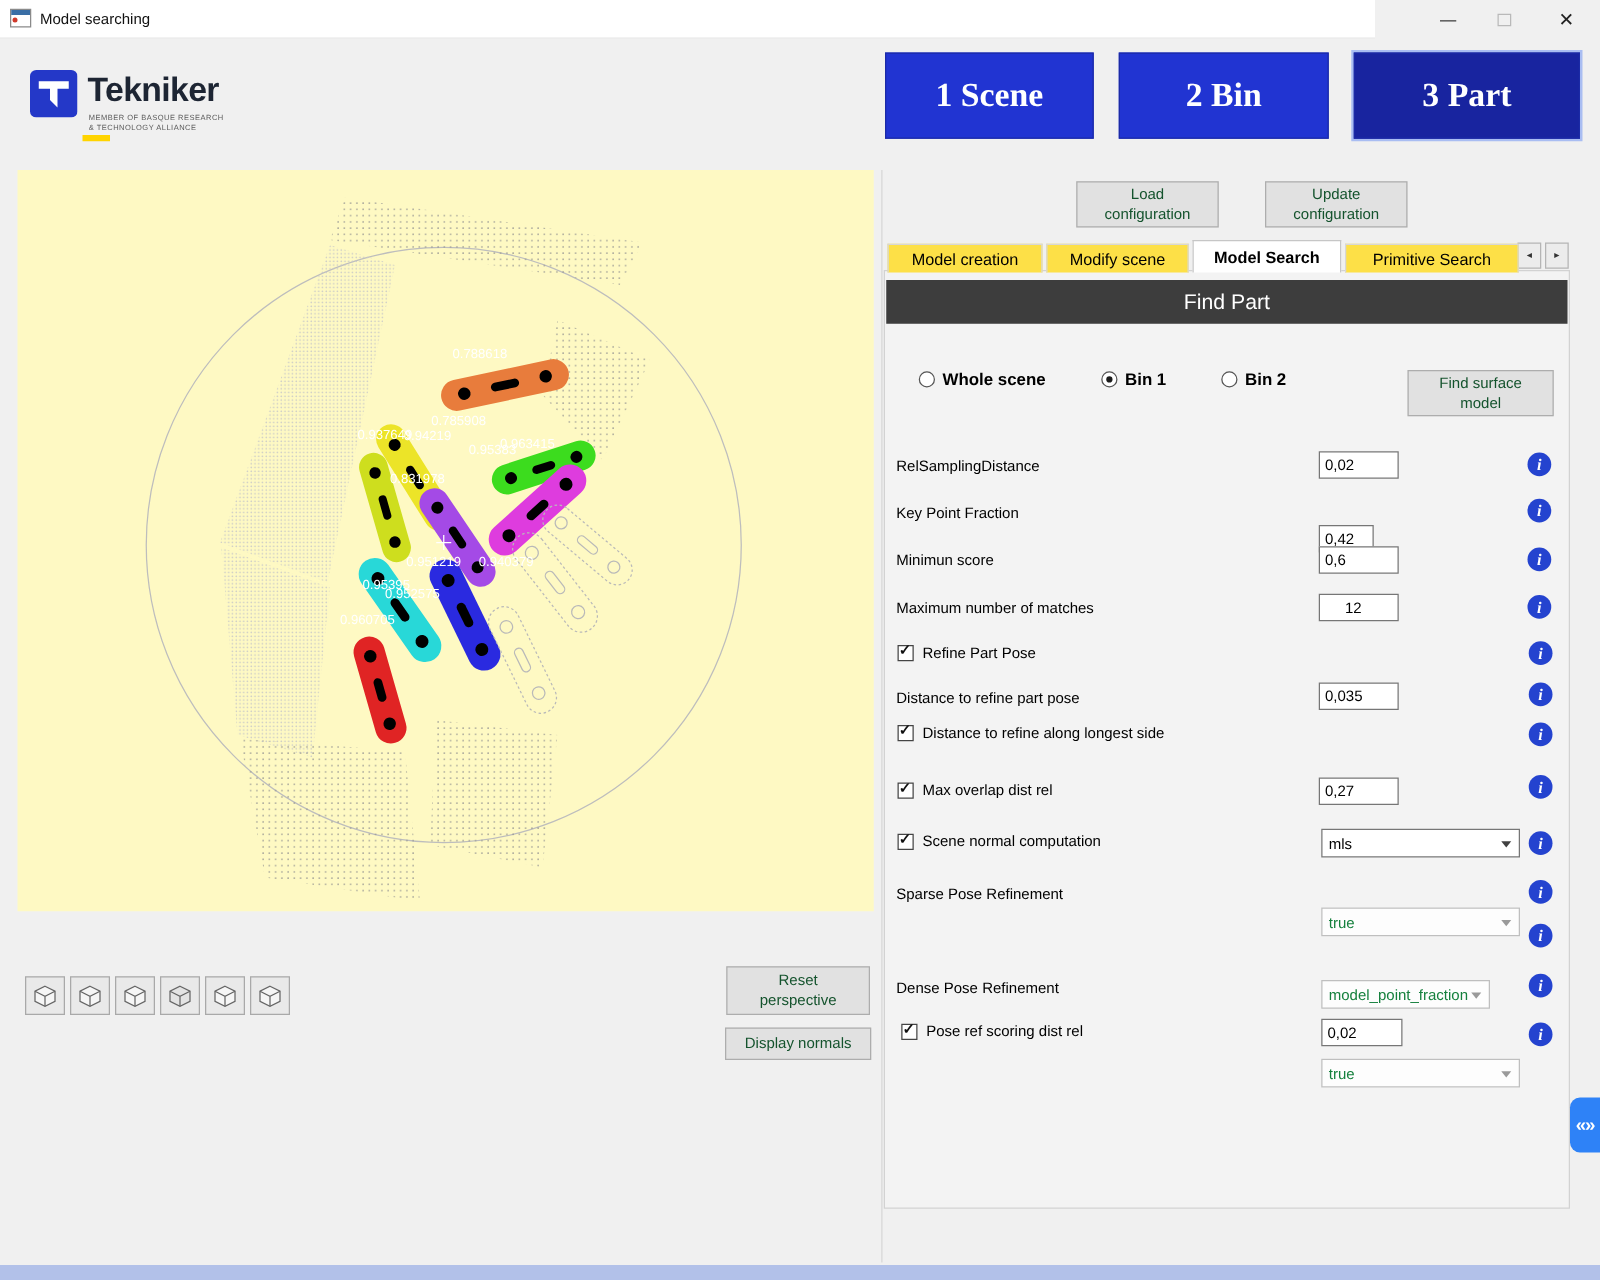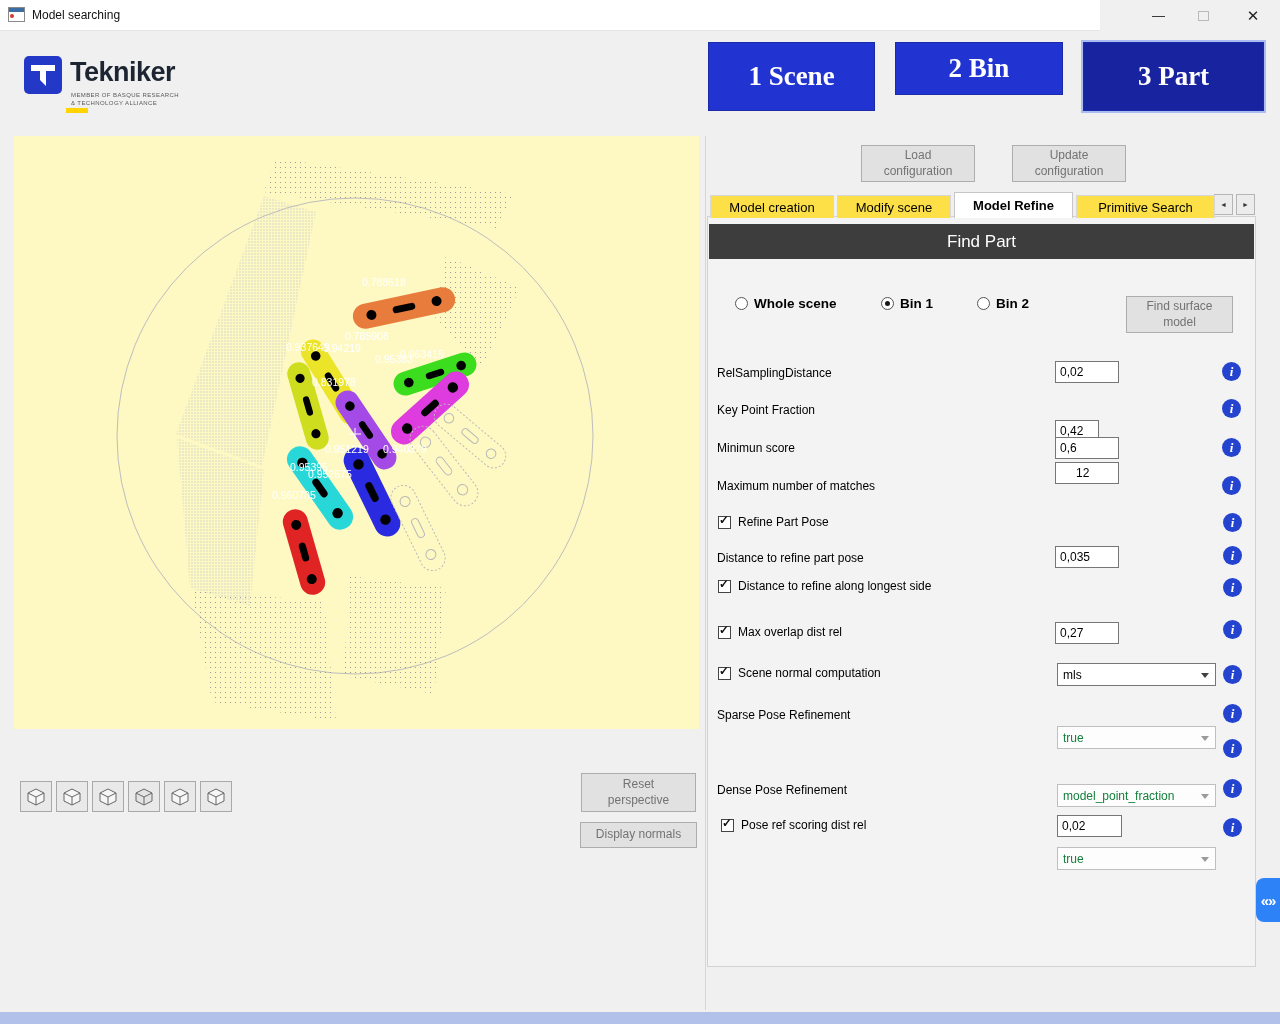--- a/index.html
+++ b/index.html
@@ -22,21 +22,21 @@
   .logo-sub{font-size:6px;color:#5a5a5a;letter-spacing:.4px}
 
   
   .step-btn{background:#2134d2;border:1px solid #1b2aa6;color:#fff;cursor:pointer;
     font-family:"Liberation Serif",serif;font-size:27px;font-weight:bold;
     display:flex;align-items:center;justify-content:center}
   .step-btn.active{background:#18249f;box-shadow:0 0 0 2px #a9bdf2}
 
   
   .btn{background:#e1e1e1;border:1px solid #adadad;font-family:"Liberation Sans",sans-serif;
-    font-size:12px;color:#737373;display:flex;align-items:center;justify-content:center;
+    font-size:12px;color:#14532d;display:flex;align-items:center;justify-content:center;
     text-align:center;line-height:1.3;padding:12px 12px;cursor:pointer}
 
   
   .viewport{background:#fef9c3}
   .score-label{fill:#fff;font-size:10.5px;font-family:"Liberation Sans",sans-serif}
 
   .cube-btn{width:32px;height:31px;background:#e9e9e9;border:1px solid #a9a9a9;display:flex;align-items:center;justify-content:center;padding:0;cursor:pointer}
 
   
   .tab-page{background:#f3f3f3;border:1px solid #d2d2d2}
@@ -87,21 +87,21 @@
     <rect width="38" height="38" rx="5" fill="#2438c8"></rect>
     <path d="M7 9 H31 V15 H22 V30 L16 24 V15 H7 Z" fill="#ffffff"></path>
   </svg>
 </div>
 <div class="abs brand" style="left:70px;top:57px">Tekniker</div>
 <div class="abs logo-sub" style="left:71px;top:92px">MEMBER OF BASQUE RESEARCH</div>
 <div class="abs logo-sub" style="left:71px;top:100px">&amp; TECHNOLOGY ALLIANCE</div>
 <div class="abs" style="left:66px;top:108px;width:22px;height:5px;background:#ffd400"></div>
 
 <button class="abs step-btn" style="left:708px;top:42px;width:167px;height:69px">1 Scene</button>
-<button class="abs step-btn" style="left:895px;top:42px;width:168px;height:53px">2 Bin</button>
+<button class="abs step-btn" style="left:895px;top:42px;width:168px;height:69px">2 Bin</button>
 <button class="abs step-btn active" style="left:1083px;top:42px;width:181px;height:69px">3 Part</button>
 
 <div class="abs viewport" style="left:14px;top:136px;width:685px;height:593px">
   <svg id="scene-svg" width="685" height="593">
     <defs>
       <pattern id="dots" width="3" height="3" patternUnits="userSpaceOnUse">
         <circle cx="1" cy="1" r="0.65" fill="#c8c8c8"></circle>
       </pattern>
       <pattern id="dotsSparse" width="5" height="5" patternUnits="userSpaceOnUse">
         <circle cx="1.5" cy="1.5" r="0.6" fill="#8f8f8f"></circle>
@@ -244,21 +244,21 @@
 
 <div class="abs" style="left:705px;top:136px;width:1px;height:874px;background:#d6d6d6"></div>
 
 <button class="abs btn" style="left:861px;top:145px;width:114px;height:37px">Load configuration</button>
 <button class="abs btn" style="left:1012px;top:145px;width:114px;height:37px">Update configuration</button>
 
 <div class="abs tab-page" style="left:707px;top:216px;width:549px;height:751px"></div>
 
 <div class="abs tab" style="left:710px;width:124px">Model creation</div>
 <div class="abs tab" style="left:837px;width:114px">Modify scene</div>
-<div class="abs tab active" style="left:954px;width:119px">Model Refine</div>
+<div class="abs tab active" style="left:954px;width:119px">Model Search</div>
 <div class="abs tab" style="left:1076px;width:139px">Primitive Search</div>
 <div class="abs tab-arrow" style="left:1214px;top:194px">
     <span>◄</span>
   </div>
 <div class="abs tab-arrow" style="left:1236px;top:194px">
     <span>►</span>
   </div>
 
 <div class="abs find-part" style="left:709px;top:224px;width:545px;height:35px">Find Part</div>
 
@@ -267,36 +267,36 @@
   <span class="rd-label">Whole scene</span>
 </div>
 <div class="abs radio-row" style="left:881px;top:296px">
   <span class="rd sel"></span>
   <span class="rd-label">Bin 1</span>
 </div>
 <div class="abs radio-row" style="left:977px;top:296px">
   <span class="rd"></span>
   <span class="rd-label">Bin 2</span>
 </div>
-<button class="abs btn" style="left:1126px;top:296px;width:107px;height:37px">Find surface model</button>
+<button class="abs btn" style="left:1126px;top:296px;width:117px;height:37px">Find surface model</button>
 
 <div class="abs flabel" style="left:717px;top:366px">RelSamplingDistance</div>
 <input class="abs tb" style="left: 1055px; top: 361px; width: 64px; height: 22px;" value="0,02">
 <div class="abs info" style="left:1222px;top:362px">i</div>
 
 <div class="abs flabel" style="left:717px;top:403px">Key Point Fraction</div>
 <input class="abs tb" style="left: 1055px; top: 420px; width: 44px; height: 22px;" value="0,42">
 <div class="abs info" style="left:1222px;top:399px">i</div>
 
 <div class="abs flabel" style="left:717px;top:441px">Minimun score</div>
 <input class="abs tb" style="left: 1055px; top: 437px; width: 64px; height: 22px;" value="0,6">
 <div class="abs info" style="left:1222px;top:438px">i</div>
 
 <div class="abs flabel" style="left:717px;top:479px">Maximum number of matches</div>
-<input class="abs tb" style="left: 1055px; top: 462px; width: 64px; height: 22px; padding-left: 20px;" value="12">
+<input class="abs tb" style="left: 1055px; top: 475px; width: 64px; height: 22px; padding-left: 20px;" value="12">
 <div class="abs info" style="left:1222px;top:476px">i</div>
 
 <div class="abs cb-row" style="left:718px;top:515px">
   <span class="cb">
       <span class="mk">✓</span>
     </span>
   <span>Refine Part Pose</span>
 </div>
 <div class="abs info" style="left:1223px;top:513px">i</div>
 
@@ -333,21 +333,21 @@
 </div>
 <div class="abs info" style="left:1223px;top:665px">i</div>
 
 <div class="abs flabel" style="left:717px;top:708px">Sparse Pose Refinement</div>
 <div class="abs dd disabled" style="left:1057px;top:703px;width:159px;height:23px">
   <span>true</span>
   <span class="caret"></span>
 </div>
 <div class="abs info" style="left:1223px;top:704px">i</div>
 
-<div class="abs dd disabled" style="left:1057px;top:738px;width:159px;height:23px">
+<div class="abs dd disabled" style="left:1057px;top:738px;width:135px;height:23px">
   <span>model_point_fraction</span>
   <span class="caret"></span>
 </div>
 <div class="abs info" style="left:1223px;top:739px">i</div>
 
 <div class="abs flabel" style="left:717px;top:783px">Dense Pose Refinement</div>
 <div class="abs dd disabled" style="left:1057px;top:778px;width:159px;height:23px">
   <span>true</span>
   <span class="caret"></span>
 </div>

